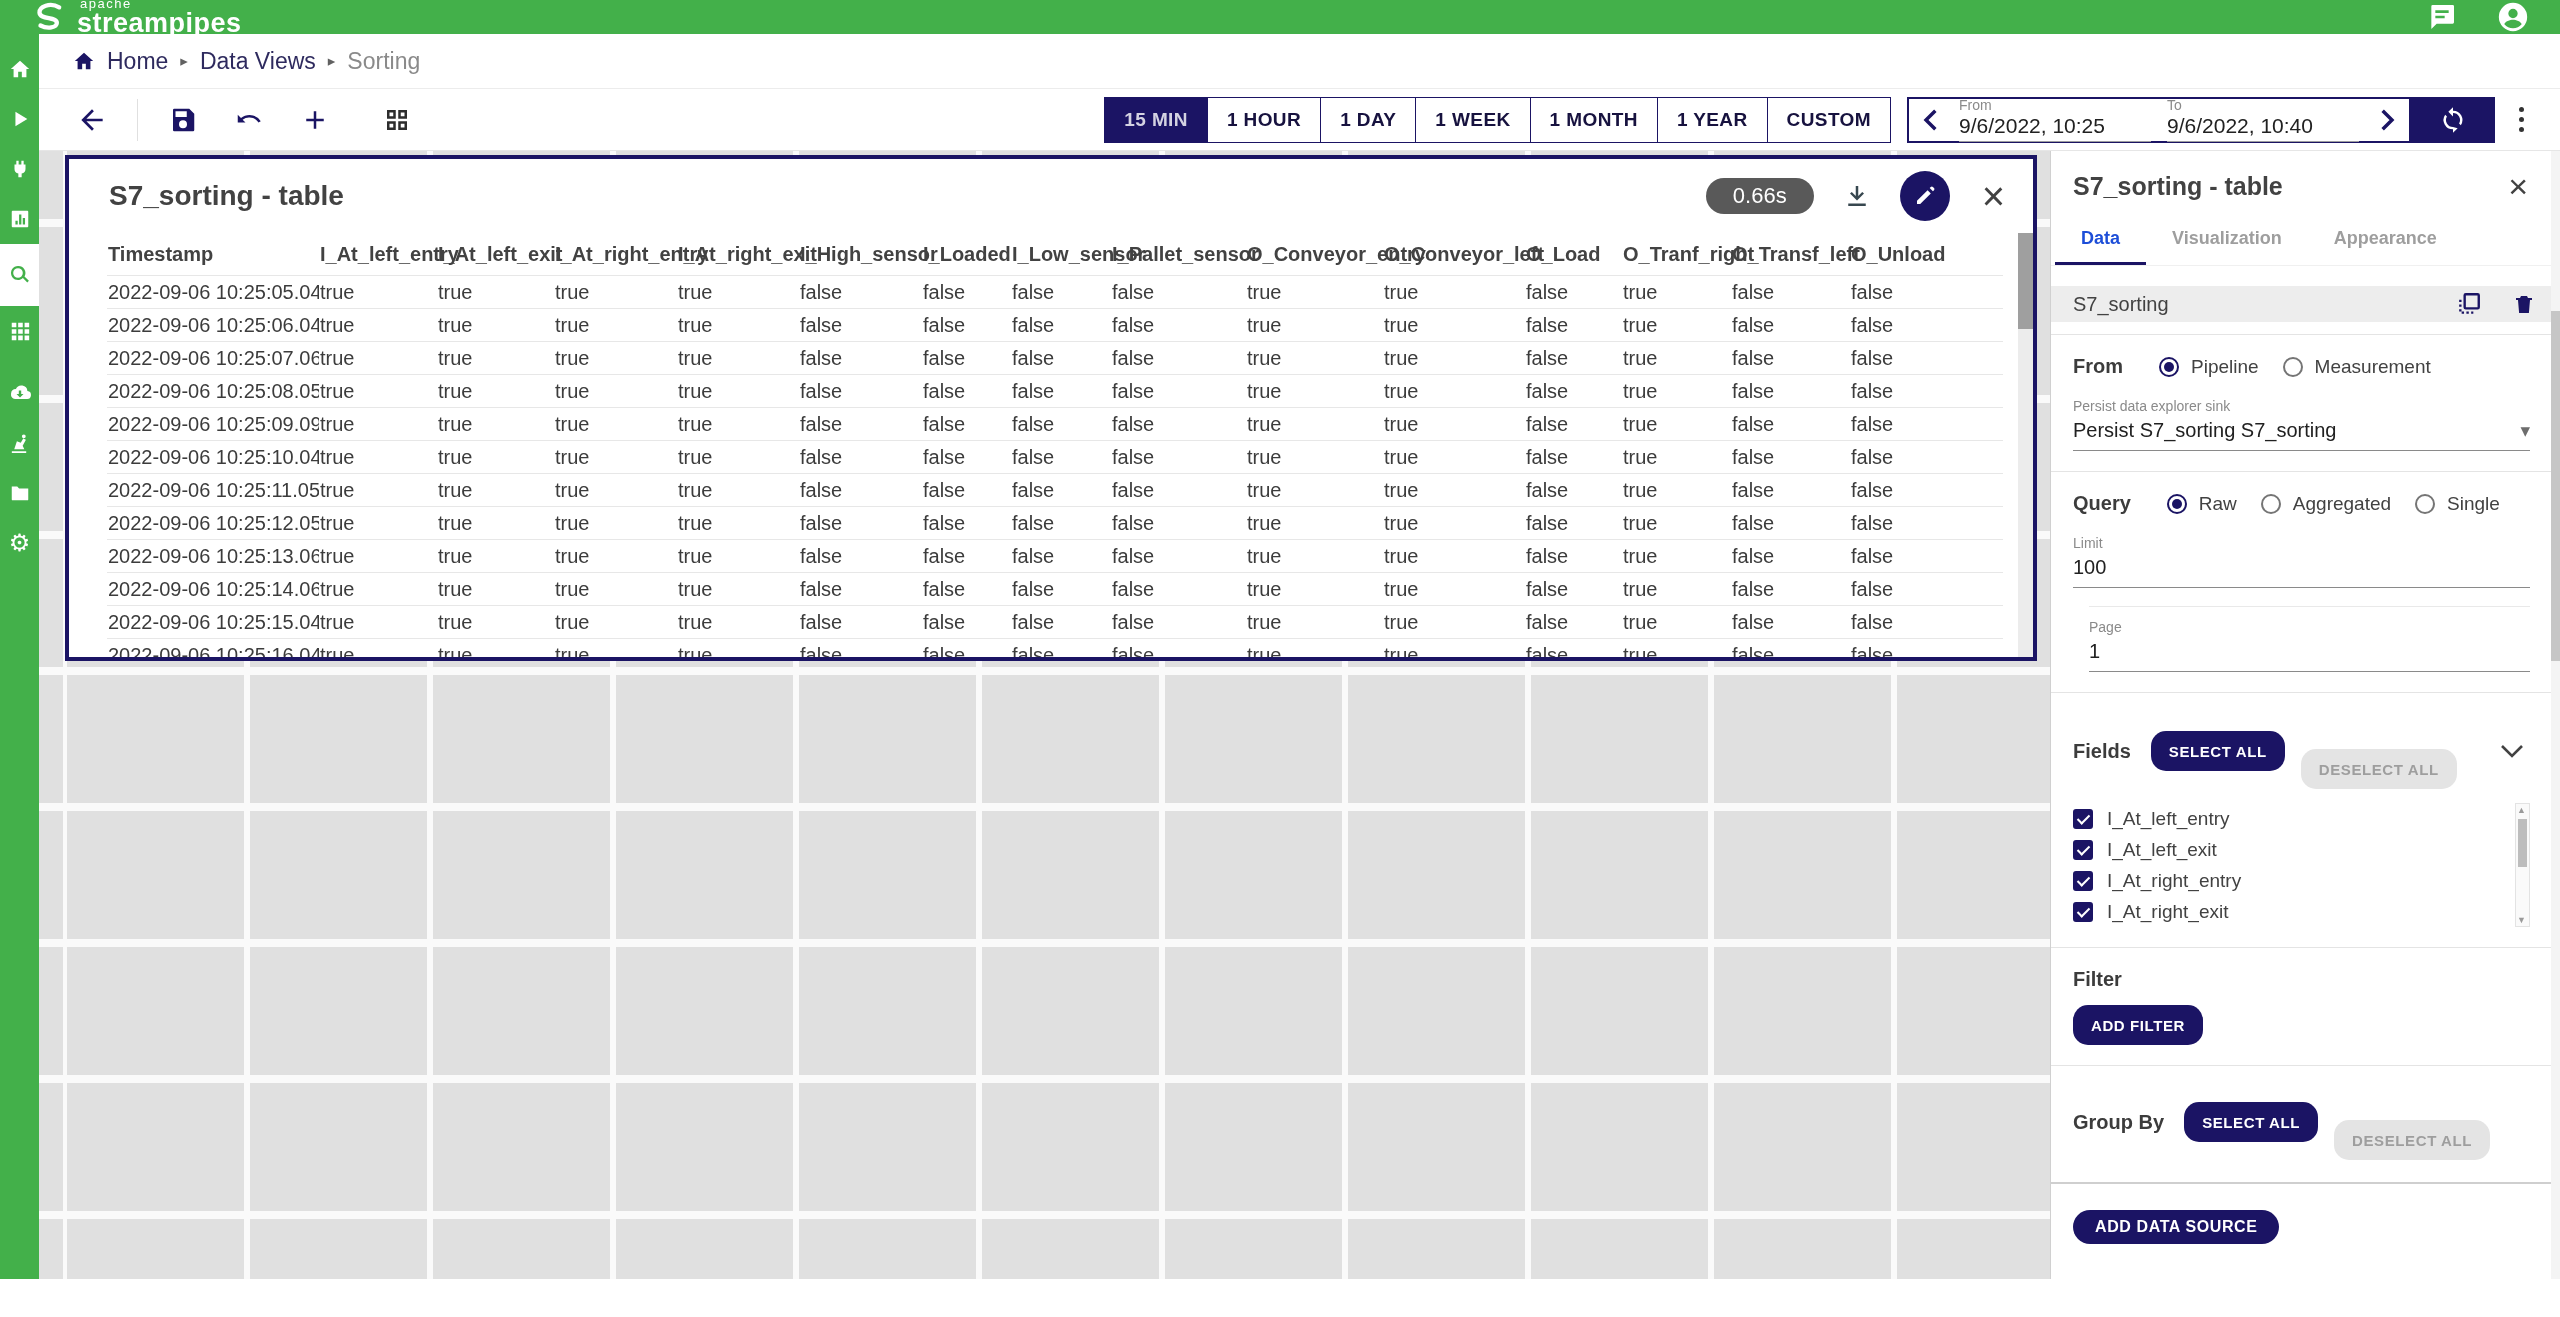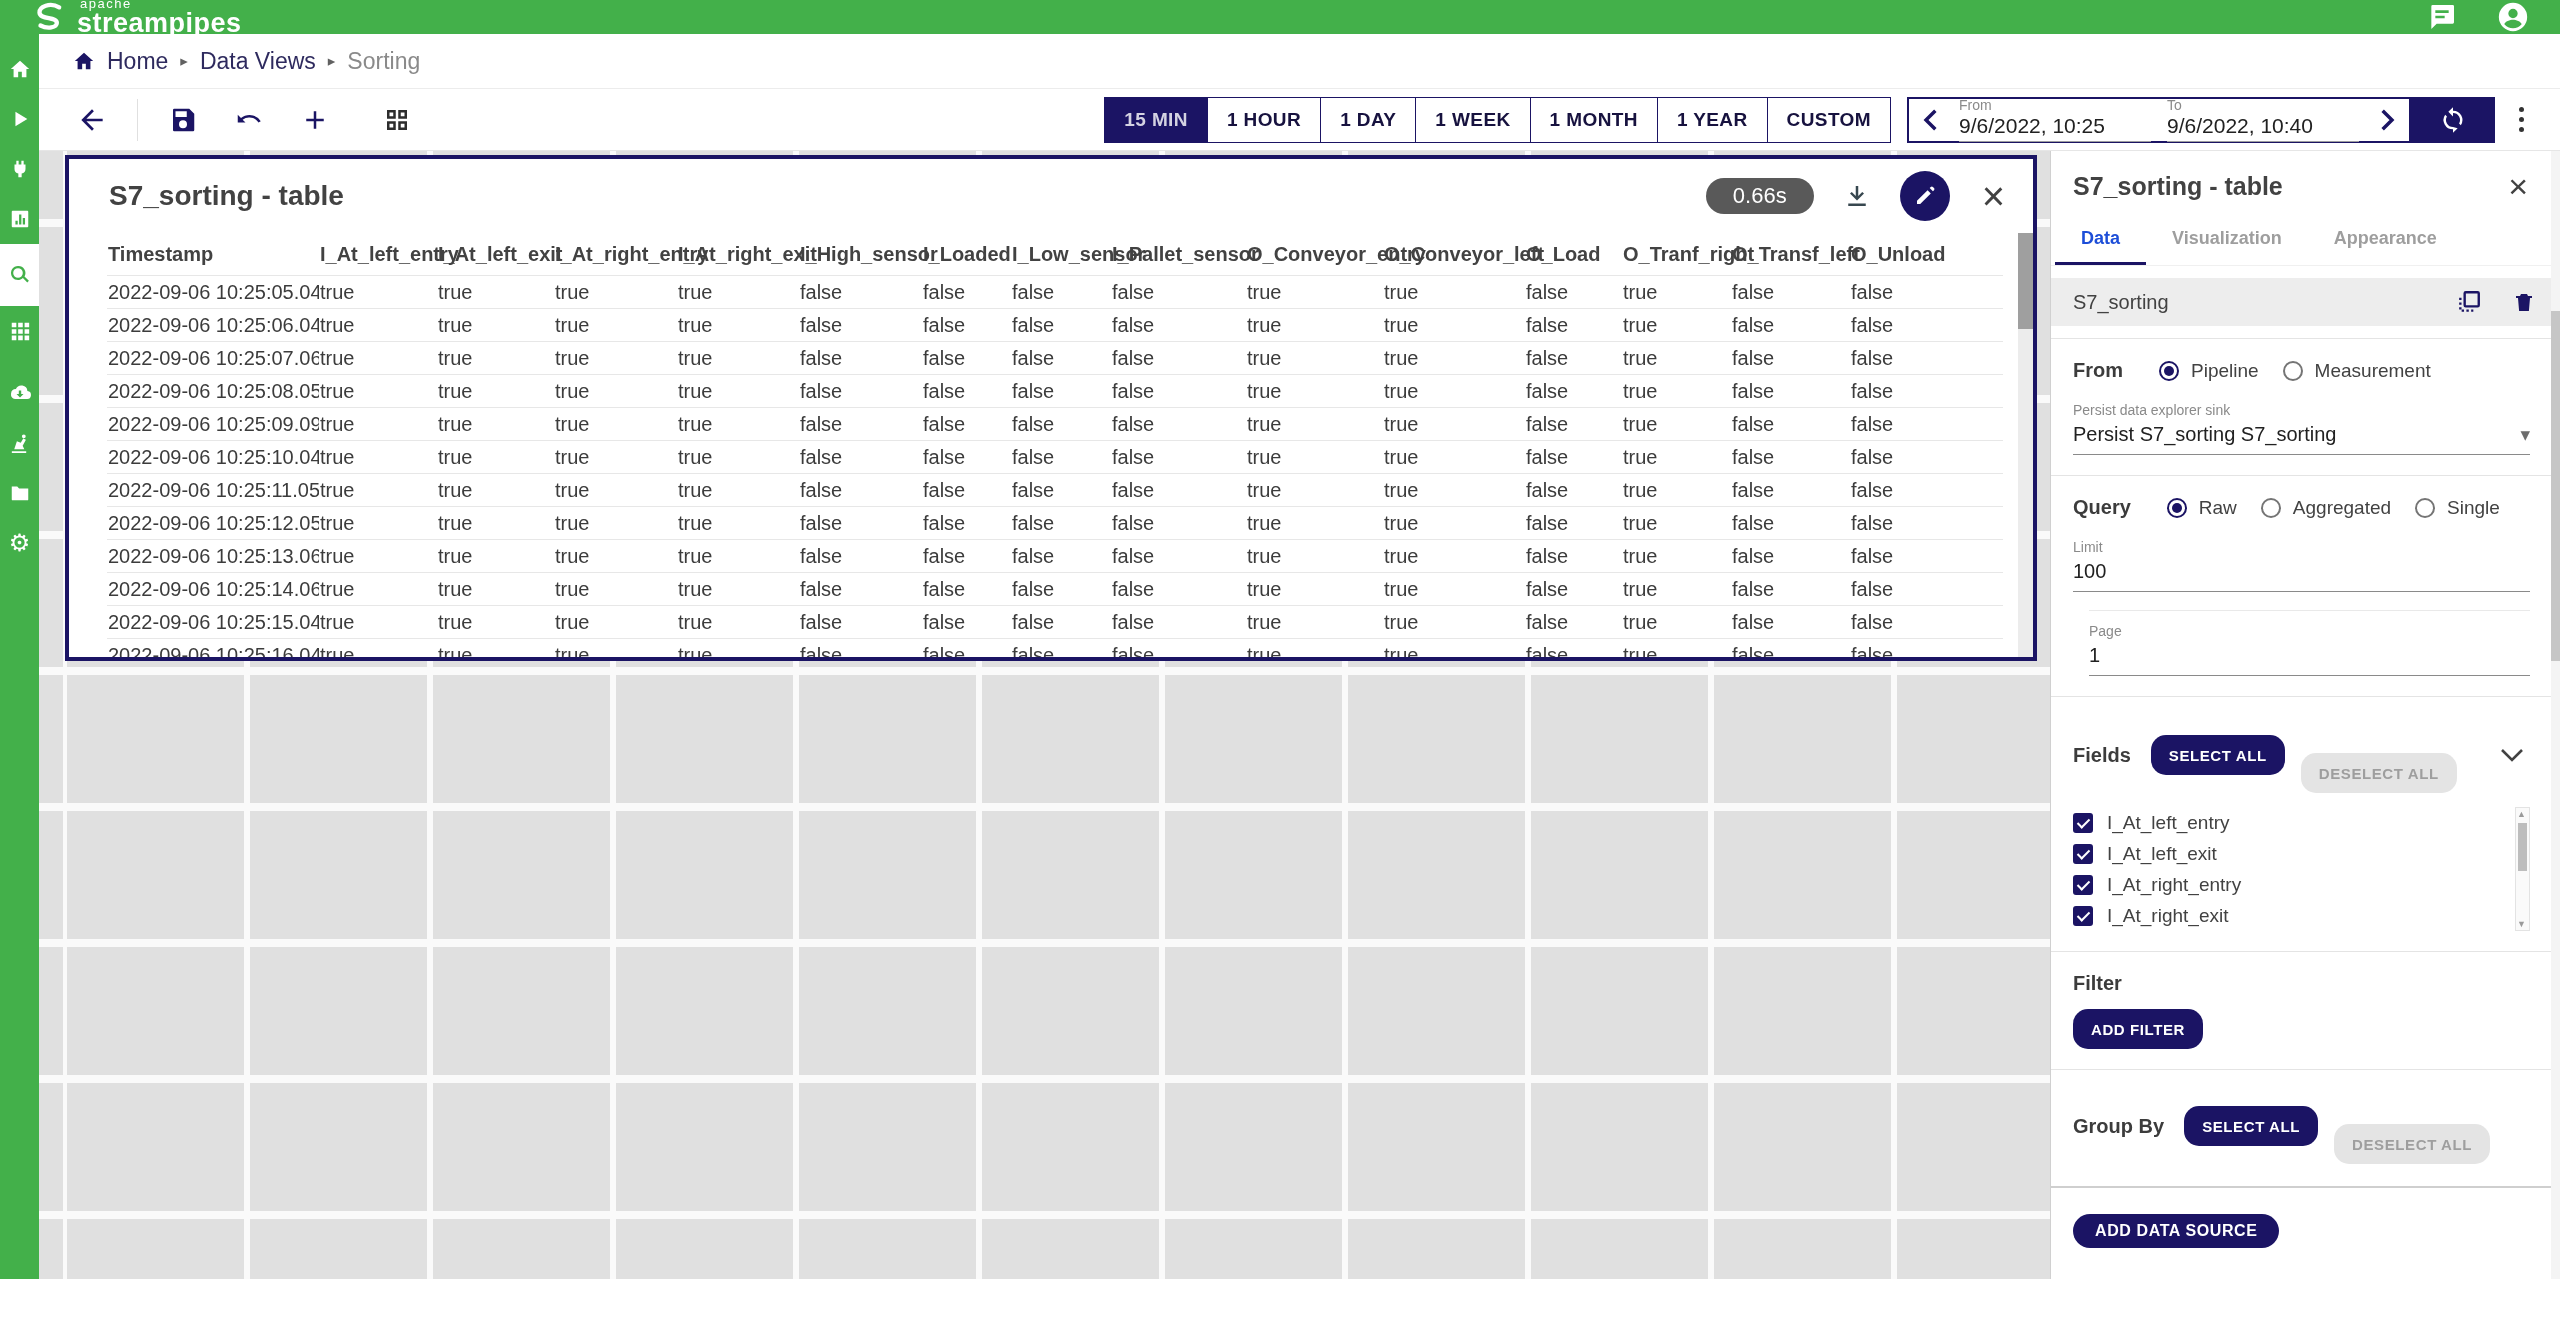--- a/index.html
+++ b/index.html
@@ -78,21 +78,21 @@
 
   
   .panel{width:510px;flex:none;background:#fff;border-left:1px solid #d0d0d0;position:relative;box-sizing:border-box;overflow:hidden;}
   .panel-header{display:flex;align-items:center;height:58px;margin:6px 26px 0 22px;}
   .panel-title{font-size:25px;font-weight:bold;color:#424242;}
   .panel-close{margin-left:auto;font-size:34px;color:#424242;background:none;border:none;line-height:1;}
   .tabs{display:flex;padding-left:4px;border-bottom:1px solid #f0f0f0;}
   .tab{padding:13px 26px;font-size:18px;font-weight:bold;color:#9e9e9e;border-bottom:3px solid transparent;cursor:pointer;}
   .tab.active{color:#1d4ed8;border-bottom-color:#1b1464;}
 
-  .source-row{background:#ededed;height:48px;display:flex;align-items:center;margin-top:12px;padding:0 24px 0 22px;}
+  .source-row{background:#ededed;height:36px;display:flex;align-items:center;margin-top:20px;padding:0 24px 0 22px;}
   .source-name{font-size:20px;color:#424242;}
   .source-icons{margin-left:auto;display:flex;gap:30px;align-items:center;}
 
   .card{border-bottom:1px solid #e4e4e4;padding:20px 30px 20px 22px;}
   .card.first{margin-top:12px;border-top:1px solid #e4e4e4;}
   .sec-row{display:flex;align-items:center;}
   .sec-label{font-size:20px;font-weight:bold;color:#3c3c3c;margin-right:36px;}
   .radio-opt{display:flex;align-items:center;margin-right:24px;cursor:pointer;}
   .radio{width:20px;height:20px;border-radius:50%;border:2px solid #757575;box-sizing:border-box;position:relative;margin-right:12px;flex:none;}
   .radio.selected{border-color:#1b1464;}

